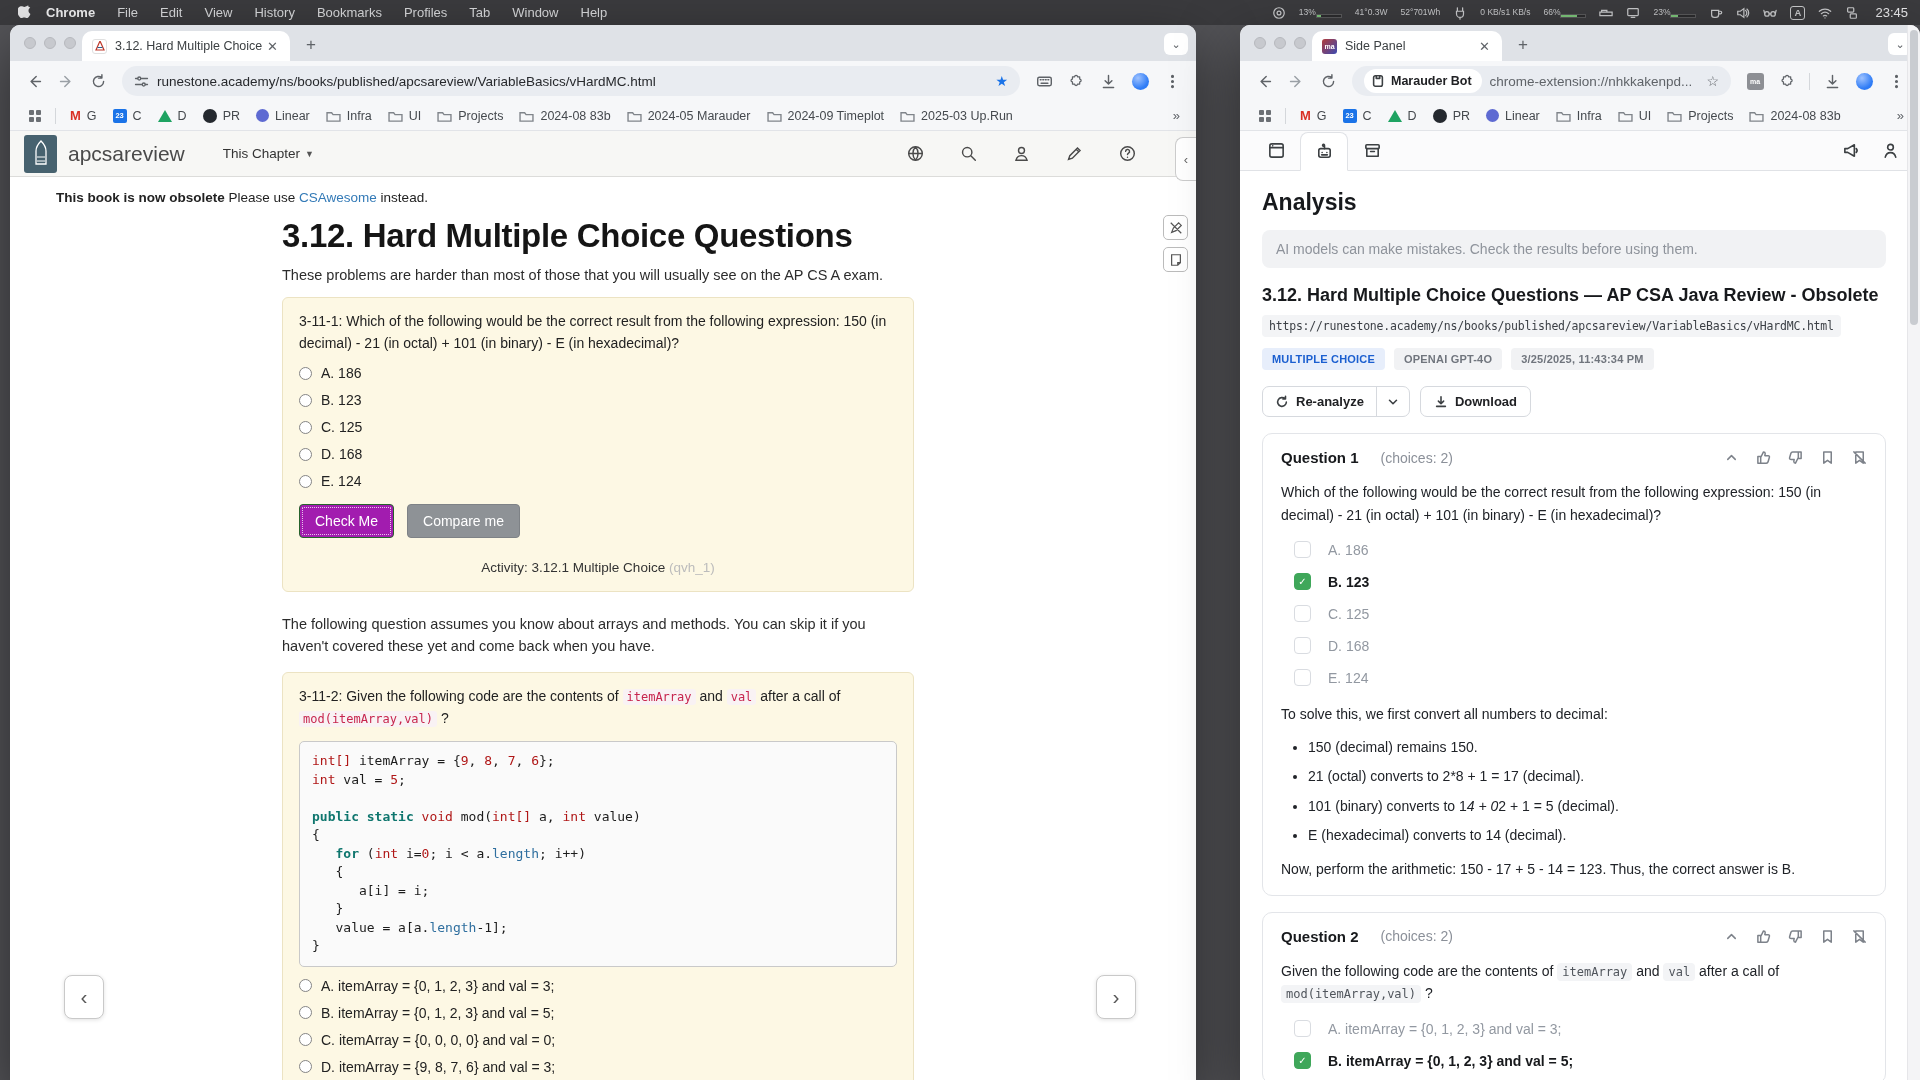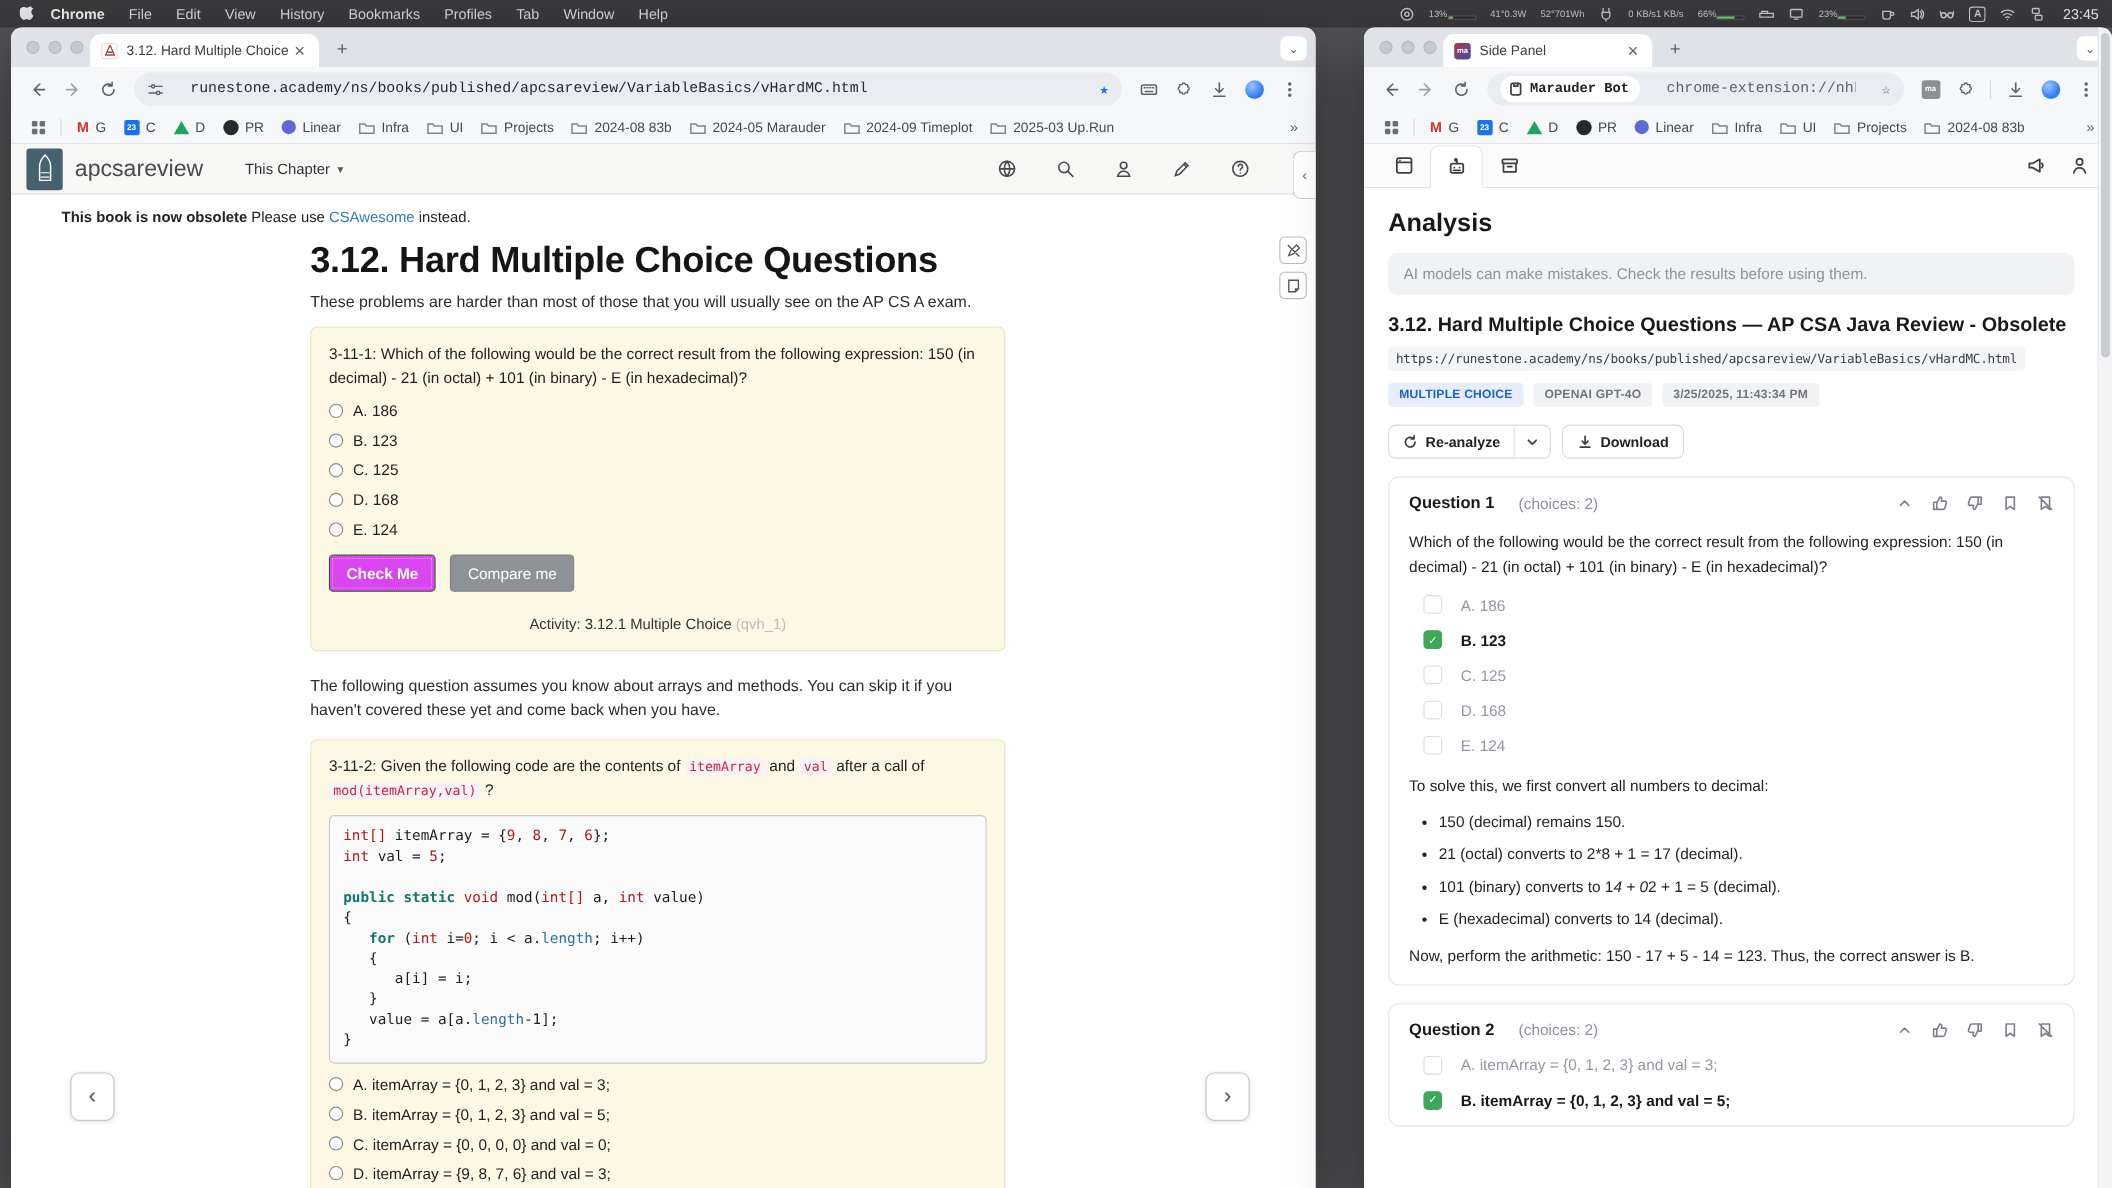--- a/index.html
+++ b/index.html
@@ -34,21 +34,21 @@
   .favsq { width:15px; height:15px; border-radius:3px; margin-right:8px; flex:none;
            display:flex; align-items:center; justify-content:center; font-size:7px; font-weight:700; color:#fff; }
   .newtab { width:26px; height:26px; margin:0 0 3px 8px; display:flex; align-items:center; justify-content:center;
             color:#5f6368; font-size:17px; }
   .tabsearch { position:absolute; right:8px; top:8px; width:24px; height:22px; background:#fff; border-radius:6px;
                display:flex; align-items:center; justify-content:center; color:#5f6368; font-size:11px; }
   .toolbar { height:40px; background:#f6f7f9; display:flex; align-items:center; padding:0 10px; gap:4px; flex:none; }
   .navbtn { width:28px; height:28px; display:flex; align-items:center; justify-content:center; color:#474b50; }
   .navbtn.dim { color:#9aa0a6; }
   .urlpill { flex:1; height:30px; background:#e9ecf1; border-radius:15px; display:flex; align-items:center;
-             padding:0 12px; gap:24px; margin:0 6px; min-width:0;font-family:Liberation Mono, monospace; }
+             padding:0 12px; gap:8px; margin:0 6px; min-width:0; }
   .urltext { font-size:13.5px; color:#27292d; white-space:nowrap; overflow:hidden; }
   .star { margin-left:auto; font-size:14px; }
   .ext-chip { background:#fff; border-radius:13px; height:24px; display:flex; align-items:center; gap:6px;
               padding:0 10px 0 7px; font-size:12.5px; font-weight:700; color:#202124; flex:none; }
   .tb-ic { width:17px; height:17px; stroke:#5f6368; fill:none; stroke-width:1.7; stroke-linecap:round; stroke-linejoin:round; }
   .sphere { width:17px; height:17px; border-radius:50%; background:radial-gradient(circle at 35% 30%, #9ec2ff, #2f7cf6 65%); }
   .masq { width:17px; height:17px; border-radius:3px; background:#8d8f94; color:#fff; font-size:7px; font-weight:700;
           display:flex; align-items:center; justify-content:center; }
   .tdiv { width:1px; height:17px; background:#d4d7db; margin:0 4px; }
   .bookmarks { height:30px; background:#f6f7f9; border-bottom:1px solid #e2e4e8; display:flex; align-items:center;
@@ -80,22 +80,22 @@
   .link { color:#337ab7; }
   .col { width:632px; margin-left:272px; }
   .h1 { font-size:33px; font-weight:700; color:#151515; margin:12px 0 12px; letter-spacing:-.3px; }
   .intro { font-size:14.5px; color:#2c2c2c; }
   .qbox { margin-top:14px; background:#fdf8e4; border:1px solid #ece3c3; border-radius:6px; padding:13px 16px 16px; }
   .qprompt { font-size:14px; color:#222; line-height:1.55; }
   .opt { display:flex; align-items:center; gap:9px; margin-top:11px; }
   .radio { width:13px; height:13px; border:1.4px solid #858585; border-radius:50%; background:#fff; flex:none; }
   .optlbl { font-size:14px; color:#222; }
   .btnrow { display:flex; gap:13px; margin-top:15px; }
-  .btn-green { background:#d946ef; border:1px solid #27632b; color:#fff; border-radius:4px; padding:8px 15px;
-               font-size:14px; outline:1px dotted rgba(255,255,255,.75); outline-offset:-4px;font-weight:bold; }
+  .btn-green { background:#a21caf; border:1px solid #27632b; color:#fff; border-radius:4px; padding:8px 15px;
+               font-size:14px; outline:1px dotted rgba(255,255,255,.75); outline-offset:-4px; }
   .btn-gray { background:#8e9296; border:1px solid #7e8286; color:#fff; border-radius:4px; padding:8px 15px; font-size:14px; }
   .activity { text-align:center; margin-top:22px; font-size:13.5px; color:#333; }
   .activity .qid { color:#bcbcbc; }
   .between { margin:22px 0 0; font-size:14.5px; color:#2c2c2c; line-height:1.5; }
   .rs-code { font-family:"DejaVu Sans Mono", monospace; font-size:12px; color:#c7254e; background:#f9f2f4;
              padding:1px 4px; border-radius:3px; }
   .codeblock { margin:12px 0 4px; background:#fafafa; border:1px solid #c9c9c9; border-radius:5px; padding:10px 12px;
                font-family:"DejaVu Sans Mono", monospace; font-size:13px; line-height:18.5px; color:#1c1c1c; }
   .codeline { white-space:pre; }
   .kw { color:#b01717; } .num { color:#b01717; } .mod { color:#0f766e; font-weight:700; } .prop { color:#2f6f9f; }
@@ -772,20 +772,24 @@
               <path d="M11 9V2h3v7zM11 8l-3 6c-1 0-1.8-.8-1.8-1.8l.4-2.2H3a1.4 1.4 0 01-1.3-1.8l1.4-4.8A2 2 0 015 2h6"></path>
             </svg>
           <svg class="g-ic" viewBox="0 0 16 16">
               <path d="M4 2h8v12l-4-3-4 3z"></path>
             </svg>
           <svg class="g-ic" viewBox="0 0 16 16">
               <path d="M4 2h8v12l-4-3-4 3zM2 2l12 12"></path>
             </svg>
         </span>
       </div>
+      <div class="qtext">
+        <span>Given the following code are the contents of </span><span class="pc">itemArray</span><span> and </span><span class="pc">val</span><span> after a call of </span><br>
+        <span class="pc">mod(itemArray,val)</span><span> ?</span>
+      </div>
       <div class="pchoices">
         <div class="pchoice">
             <span class="cb"></span>
             <span class="clbl">A. itemArray = {0, 1, 2, 3} and val = 3;</span>
           </div>
         <div class="pchoice">
             <span class="cb on">✓</span>
             <span class="clbl on">B. itemArray = {0, 1, 2, 3} and val = 5;</span>
           </div>
       </div>

